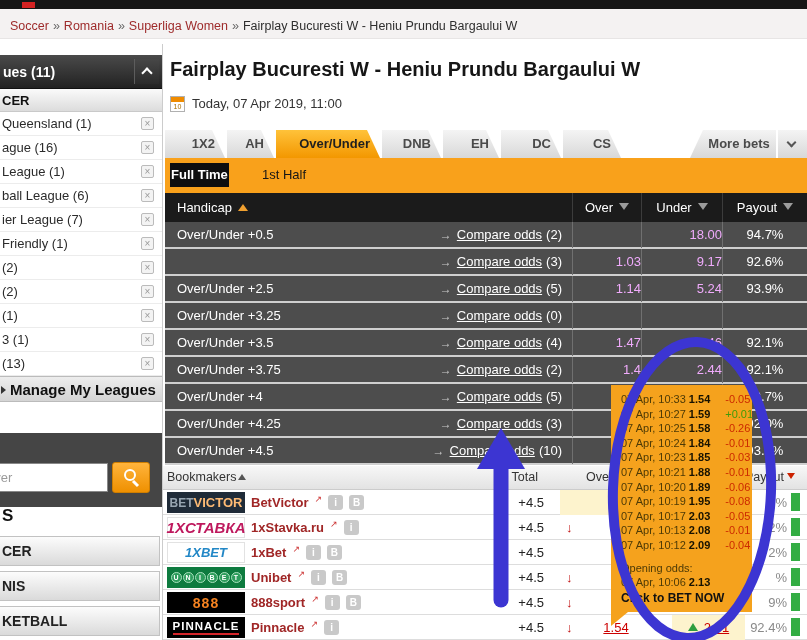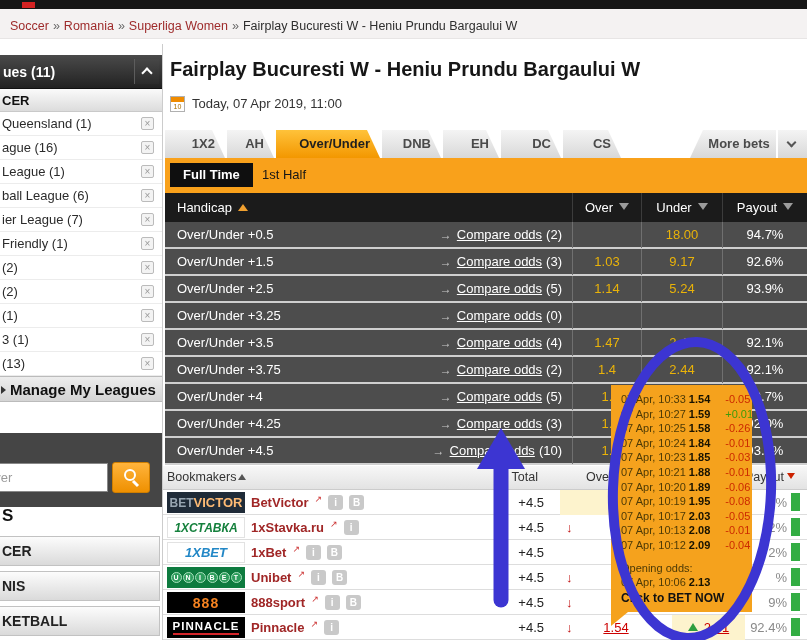--- a/index.html
+++ b/index.html
@@ -46,51 +46,51 @@
 
   .tabbar{position:absolute;left:2px;top:86px;width:642px;height:28px;display:flex}
   .tab{height:28px;background:linear-gradient(#f4f4f4,#d8d8d8);color:#4a4a4a;font-weight:bold;font-size:13px;line-height:28px;text-align:right;margin-right:2px;clip-path:polygon(0 0,calc(100% - 13px) 0,100% 100%,0 100%);padding-right:10px}
   .t1{width:60px}.t2{width:47px}.t3{width:104px}.t4{width:59px}.t5{width:56px}.t6{width:60px}.t7{width:58px}
   .tab.active{background:linear-gradient(#ffc23a,#f39700);color:#1f1f1f}
   .tab-more{margin-left:auto;width:86px;height:28px;background:linear-gradient(#f4f4f4,#d8d8d8);color:#4a4a4a;font-weight:bold;font-size:13px;line-height:28px;text-align:center;clip-path:polygon(13px 0,100% 0,100% 100%,0 100%);padding-left:12px;margin-right:2px}
   .tab-chev{width:29px;height:28px;background:linear-gradient(#f4f4f4,#d8d8d8);position:relative}
   .chev-down{position:absolute;left:10px;top:9px;width:7px;height:7px;border-right:2px solid #555;border-bottom:2px solid #555;transform:rotate(45deg)}
 
   .periodbar{position:absolute;left:2px;top:114px;width:642px;height:35px;background:#f9a11b}
-  .pt-active{position:absolute;left:5px;top:5px;height:24px;background:#0f0f0f;color:#fff;font-weight:bold;font-size:13px;line-height:24px;padding:0 13px}
+  .pt-active{position:absolute;left:5px;top:5px;height:24px;background:#0f0f0f;color:#fff;font-weight:bold;font-size:13px;line-height:24px;padding:0 1px}
   .pt{position:absolute;left:97px;top:5px;height:24px;color:#161616;font-weight:normal;font-size:13px;line-height:24px}
 
   .odds{position:absolute;left:2px;top:149px;width:642px}
   .o-head{display:grid;grid-template-columns:407px 69px 81px 85px;height:29px;background:#1b1b1b;color:#fff;font-size:13px}
   .o-head>div{line-height:29px;border-left:1px solid #3c3c3c;text-align:center}
   .o-head>div:first-child{border-left:none;text-align:left;padding-left:12px}
   .o-row{display:grid;grid-template-columns:407px 69px 81px 85px;height:27px;background:#4d4d4d;border-bottom:2px solid #cfcfcf;font-size:13px}
   .o-row>div{line-height:25px;border-left:1px solid #707070}
   .o-h{color:#fff;padding-left:12px;border-left:none!important;display:flex}
   .o-cmp{margin-left:auto;padding-right:10px;color:#fff;white-space:nowrap}
   .cmp-arr::before{content:"→";color:#c9c9c9;margin-right:5px;font-size:12px}
   .o-cmp .lnk{text-decoration:underline}
   .o-cmp .cnt{margin-left:4px}
-  .o-o,.o-u{color:#eab308;text-align:center}
+  .o-o,.o-u{color:#f0abfc;text-align:right}
   .o-p{color:#fff;text-align:center}
 
   .tri{display:inline-block;width:0;height:0;margin-left:6px}
   .tri-up-o{border-left:5px solid transparent;border-right:5px solid transparent;border-bottom:7px solid #f0a030;vertical-align:1px}
   .tri-down-g{border-left:5px solid transparent;border-right:5px solid transparent;border-top:7px solid #9c9c9c;vertical-align:2px}
   .tri-up-d{border-left:4px solid transparent;border-right:4px solid transparent;border-bottom:6px solid #555;vertical-align:1px;margin-left:2px}
   .tri-down-r{border-left:4px solid transparent;border-right:4px solid transparent;border-top:6px solid #cc2200;vertical-align:2px;margin-left:3px}
 
   .bm{position:absolute;left:0;top:422px;width:644px}
   .bm-head{display:grid;grid-template-columns:267px 130px 112px 73px 46px 16px;height:24px;background:linear-gradient(#f7f7f7,#e3e3e3);border-bottom:1px solid #ccc;font-size:12.5px;color:#333;line-height:23px}
   .bh-name{padding-left:4px}.bh-total{text-align:right;padding-right:22px}.bh-over{padding-left:26px}.bh-under{text-align:center}.bh-payout{text-align:right;white-space:nowrap}
   .bm-row{display:grid;grid-template-columns:267px 130px 112px 73px 46px 16px;height:25px;border-bottom:1px solid #ddd;font-size:13px;background:#fff}
   .bm-name{display:flex;align-items:center;gap:6px;padding-left:4px}
   .logo{width:78px;height:21px;display:flex;align-items:center;justify-content:center;font-weight:bold;flex-shrink:0}
   .lg-betvictor{background:#1f2b38}.lv-pre{color:#97a5b1;font-size:12px}.lv-suf{color:#fdba74;font-size:13px}
-  .lg-stavka{border:1px solid #e2e2e2;color:#15803d;font-style:italic;font-size:12px}
+  .lg-stavka{border:1px solid #e2e2e2;color:#be185d;font-style:italic;font-size:15px}
   .lg-xbet{border:1px solid #e2e2e2;color:#2287c6;font-style:italic;font-size:13px}
   .lg-unibet{background:#0e7b3f;gap:1px}
   .uni-c{width:11px;height:11px;border-radius:50%;background:#2d9c5c;border:1px solid #a8e0bd;color:#fff;font-size:7px;line-height:9px;text-align:center;font-weight:bold}
   .lg-888{background:#000;color:#f58220;font-size:14px;letter-spacing:1px}
   .lg-pinnacle{background:#000}
   .pin-in{color:#fff;font-size:11.5px;letter-spacing:1px;border-bottom:2px solid #d6262b;line-height:13px;font-weight:bold}
   .bm-nm{color:#a02626;font-weight:bold;font-size:13px;white-space:nowrap}
   .ext::before{content:"↗";color:#c33;font-size:9px;vertical-align:super}
   .badge{width:15px;height:15px;border-radius:3px;background:#c9c9c9;color:#fff;font-size:10px;font-weight:bold;text-align:center;line-height:15px;flex-shrink:0}
   .bm-total{text-align:right;padding-right:16px;line-height:25px;color:#222}
@@ -200,21 +200,20 @@
         <div class="o-h">
             <span>Over/Under +0.5</span>
             <span class="o-cmp"><span class="cmp-arr"></span><span class="lnk">Compare odds</span><span class="cnt">(2)</span></span>
           </div>
         <div class="o-o"></div>
         <div class="o-u">18.00</div>
         <div class="o-p">94.7%</div>
       </div>
       <div class="o-row">
         <div class="o-h">
-            <span>Over/Under +1.5</span>
             <span class="o-cmp"><span class="cmp-arr"></span><span class="lnk">Compare odds</span><span class="cnt">(3)</span></span>
           </div>
         <div class="o-o">1.03</div>
         <div class="o-u">9.17</div>
         <div class="o-p">92.6%</div>
       </div>
       <div class="o-row">
         <div class="o-h">
             <span>Over/Under +2.5</span>
             <span class="o-cmp"><span class="cmp-arr"></span><span class="lnk">Compare odds</span><span class="cnt">(5)</span></span>

